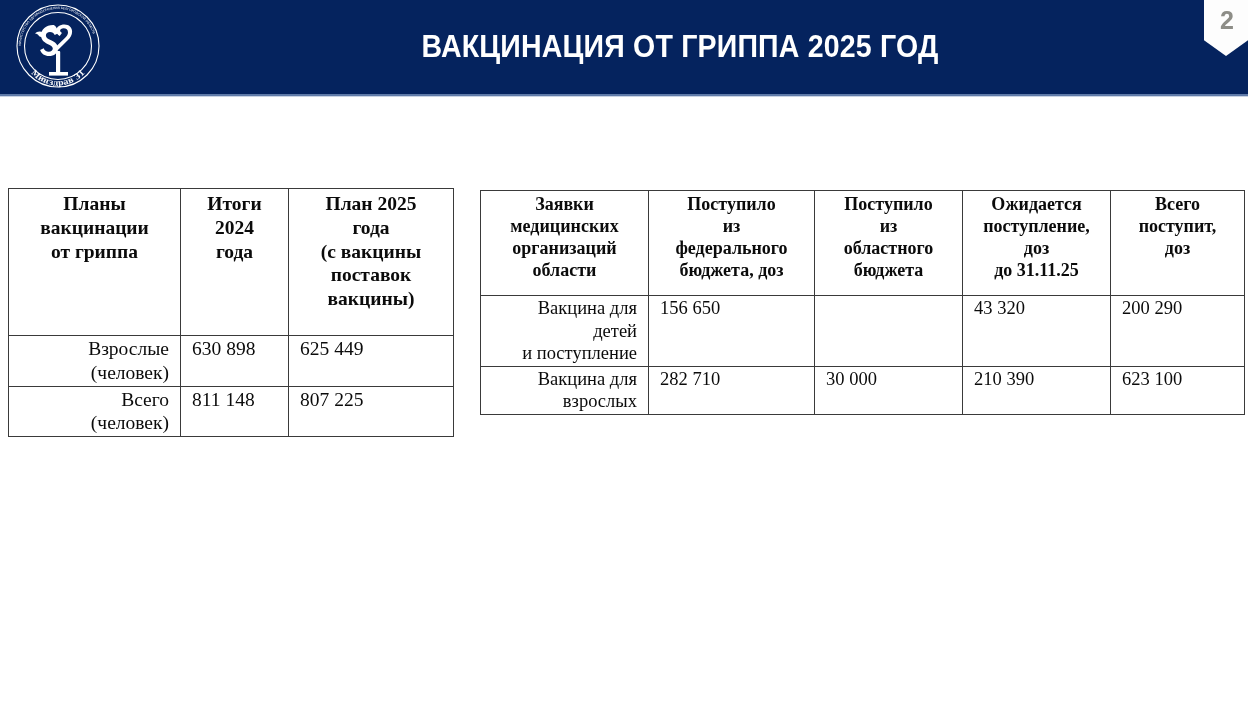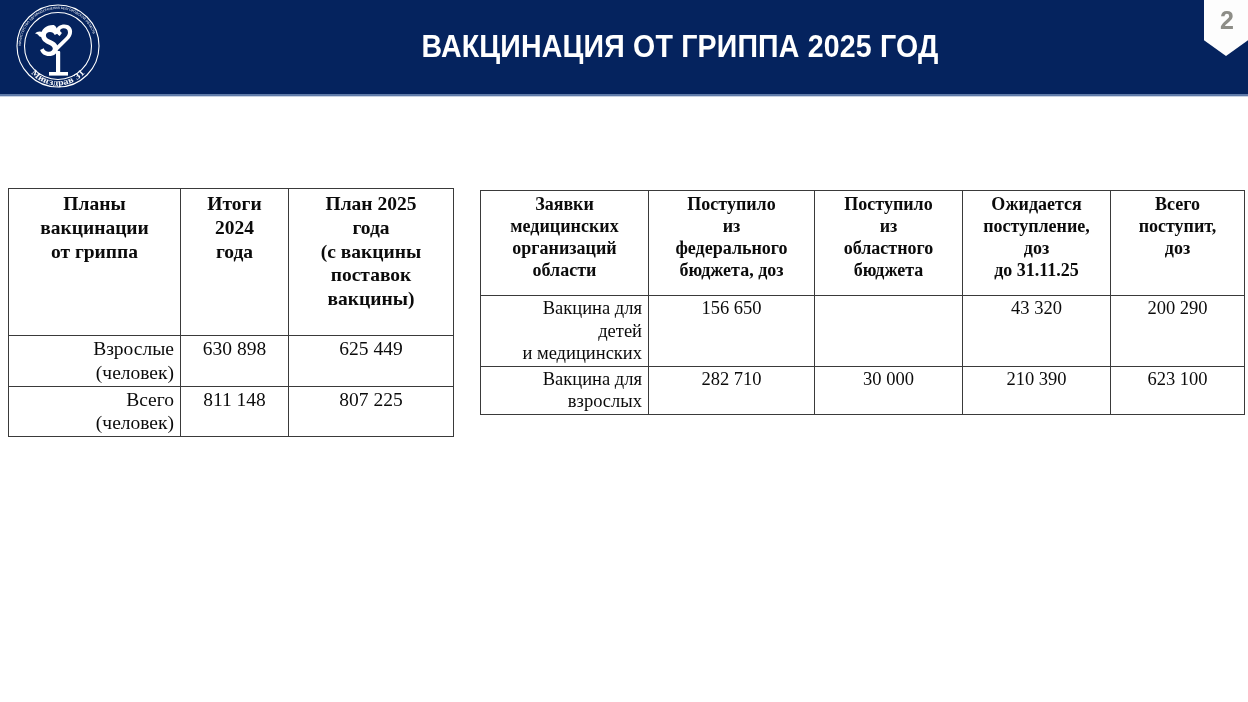--- a/index.html
+++ b/index.html
@@ -97,34 +97,34 @@
 
   
   table.tbl {
     position: absolute;
     border-collapse: collapse;
     table-layout: fixed;
     background: #ffffff;
   }
   table.tbl td, table.tbl th {
     border: 1px solid #3a3a3a;
-    padding: 1px 6px;
+    padding: 1px 11px;
     vertical-align: top;
     color: #0b0b0b;
     font-size: 19.5px;
     line-height: 1.22;
     margin-top: 8px;
   }
   table.tbl th {
     font-weight: bold;
     text-align: center;
     vertical-align: top;
     padding-top: 3px;
   }
-  td.num, th.num { text-align: center; }
+  td.num, th.num { }
   td.lbl { text-align: right; }
 
   
   #table-plans { left: 8px; top: 188px; width: 445px; }
   #table-plans col.c0 { width: 172px; }
   #table-plans col.c1 { width: 108px; }
   #table-plans col.c2 { width: 165px; }
   #table-plans th { height: 142px; }
   #table-plans td { height: 26px; }
 
@@ -278,21 +278,21 @@
         <span>поступит,</span>
         <span>доз</span>
       </th>
     </tr>
   </thead>
   <tbody>
     <tr>
       <td class="lbl cell-lines">
         <span>Вакцина для</span>
         <span>детей</span>
-        <span>и медицинских</span>
+        <span>и поступление</span>
       </td>
       <td class="num">156 650</td>
       <td class="num"></td>
       <td class="num">43 320</td>
       <td class="num">200 290</td>
     </tr>
     <tr>
       <td class="lbl cell-lines">
         <span>Вакцина для</span>
         <span>взрослых</span>

